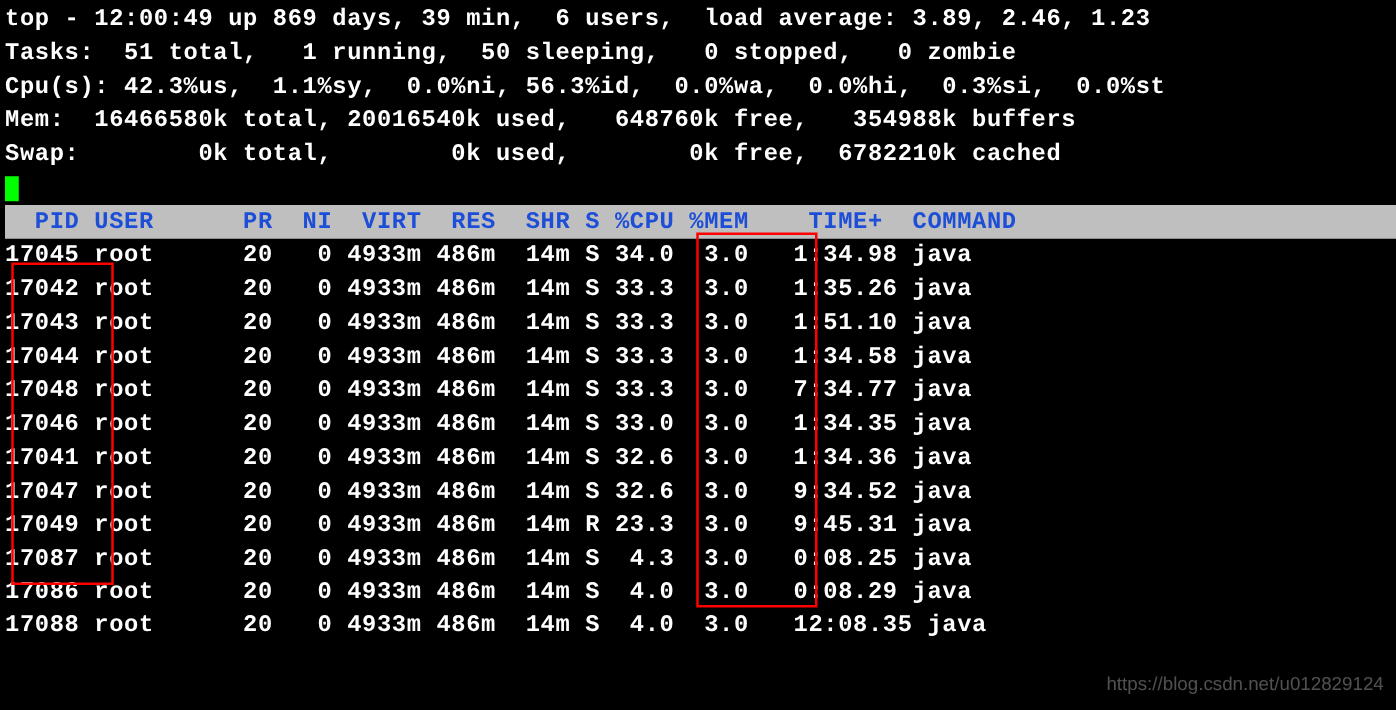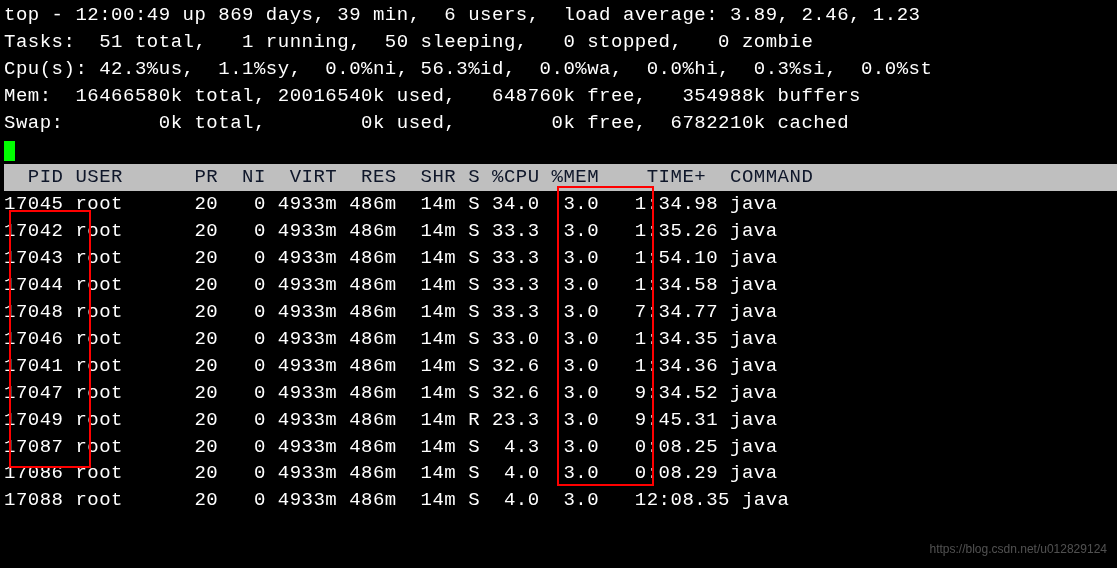--- a/index.html
+++ b/index.html
@@ -15,31 +15,32 @@
       line-height: 1.42;
       width: 1117px;
       height: 568px;
       overflow: hidden;
       position: relative;
       padding: 2px 0 0 4px;
     }
     .line {
       white-space: pre;
       letter-spacing: 0.5px;
+      font-weight: bold;
     }
     .cursor {
       display: inline-block;
       width: 11px;
       height: 20px;
       background: #00ff00;
       vertical-align: text-bottom;
     }
     .header-row {
       background: #bfbfbf;
-      color: #0f172a;
+      color: #1d4ed8;
       display: inline-block;
       width: 100%;
     }
     .redbox {
       position: absolute;
       border: 2px solid #ff0000;
       pointer-events: none;
     }
     .redbox1 {
       left: 9px;
@@ -51,40 +52,40 @@
       left: 557px;
       top: 186px;
       width: 97px;
       height: 300px;
     }
     .watermark {
       position: absolute;
       bottom: 10px;
       right: 10px;
       color: rgba(200,200,200,0.4);
-      font-size: 12px;
+      font-size: 15px;
       font-family: Arial, sans-serif;
       letter-spacing: 0;
     }
   </style>
 </head>
 <body>
 
 
 
 <div class="line">top - 12:00:49 up 869 days, 39 min,  6 users,  load average: 3.89, 2.46, 1.23</div>
 <div class="line">Tasks:  51 total,   1 running,  50 sleeping,   0 stopped,   0 zombie</div>
 <div class="line">Cpu(s): 42.3%us,  1.1%sy,  0.0%ni, 56.3%id,  0.0%wa,  0.0%hi,  0.3%si,  0.0%st</div>
 <div class="line">Mem:  16466580k total, 20016540k used,   648760k free,   354988k buffers</div>
 <div class="line">Swap:        0k total,        0k used,        0k free,  6782210k cached</div>
 <div class="line"><span class="cursor"></span></div>
 <div class="line header-row">  PID USER      PR  NI  VIRT  RES  SHR S %CPU %MEM    TIME+  COMMAND           </div>
 <div class="line">17045 root      20   0 4933m 486m  14m S 34.0  3.0   1:34.98 java</div>
 <div class="line">17042 root      20   0 4933m 486m  14m S 33.3  3.0   1:35.26 java</div>
-<div class="line">17043 root      20   0 4933m 486m  14m S 33.3  3.0   1:54.10 java</div>
+<div class="line">17043 root      20   0 4933m 486m  14m S 33.3  3.0   1:51.10 java</div>
 <div class="line">17044 root      20   0 4933m 486m  14m S 33.3  3.0   1:34.58 java</div>
 <div class="line">17048 root      20   0 4933m 486m  14m S 33.3  3.0   7:34.77 java</div>
 <div class="line">17046 root      20   0 4933m 486m  14m S 33.0  3.0   1:34.35 java</div>
 <div class="line">17041 root      20   0 4933m 486m  14m S 32.6  3.0   1:34.36 java</div>
 <div class="line">17047 root      20   0 4933m 486m  14m S 32.6  3.0   9:34.52 java</div>
 <div class="line">17049 root      20   0 4933m 486m  14m R 23.3  3.0   9:45.31 java</div>
 <div class="line">17087 root      20   0 4933m 486m  14m S  4.3  3.0   0:08.25 java</div>
 <div class="line">17086 root      20   0 4933m 486m  14m S  4.0  3.0   0:08.29 java</div>
 <div class="line">17088 root      20   0 4933m 486m  14m S  4.0  3.0   12:08.35 java</div>
 

